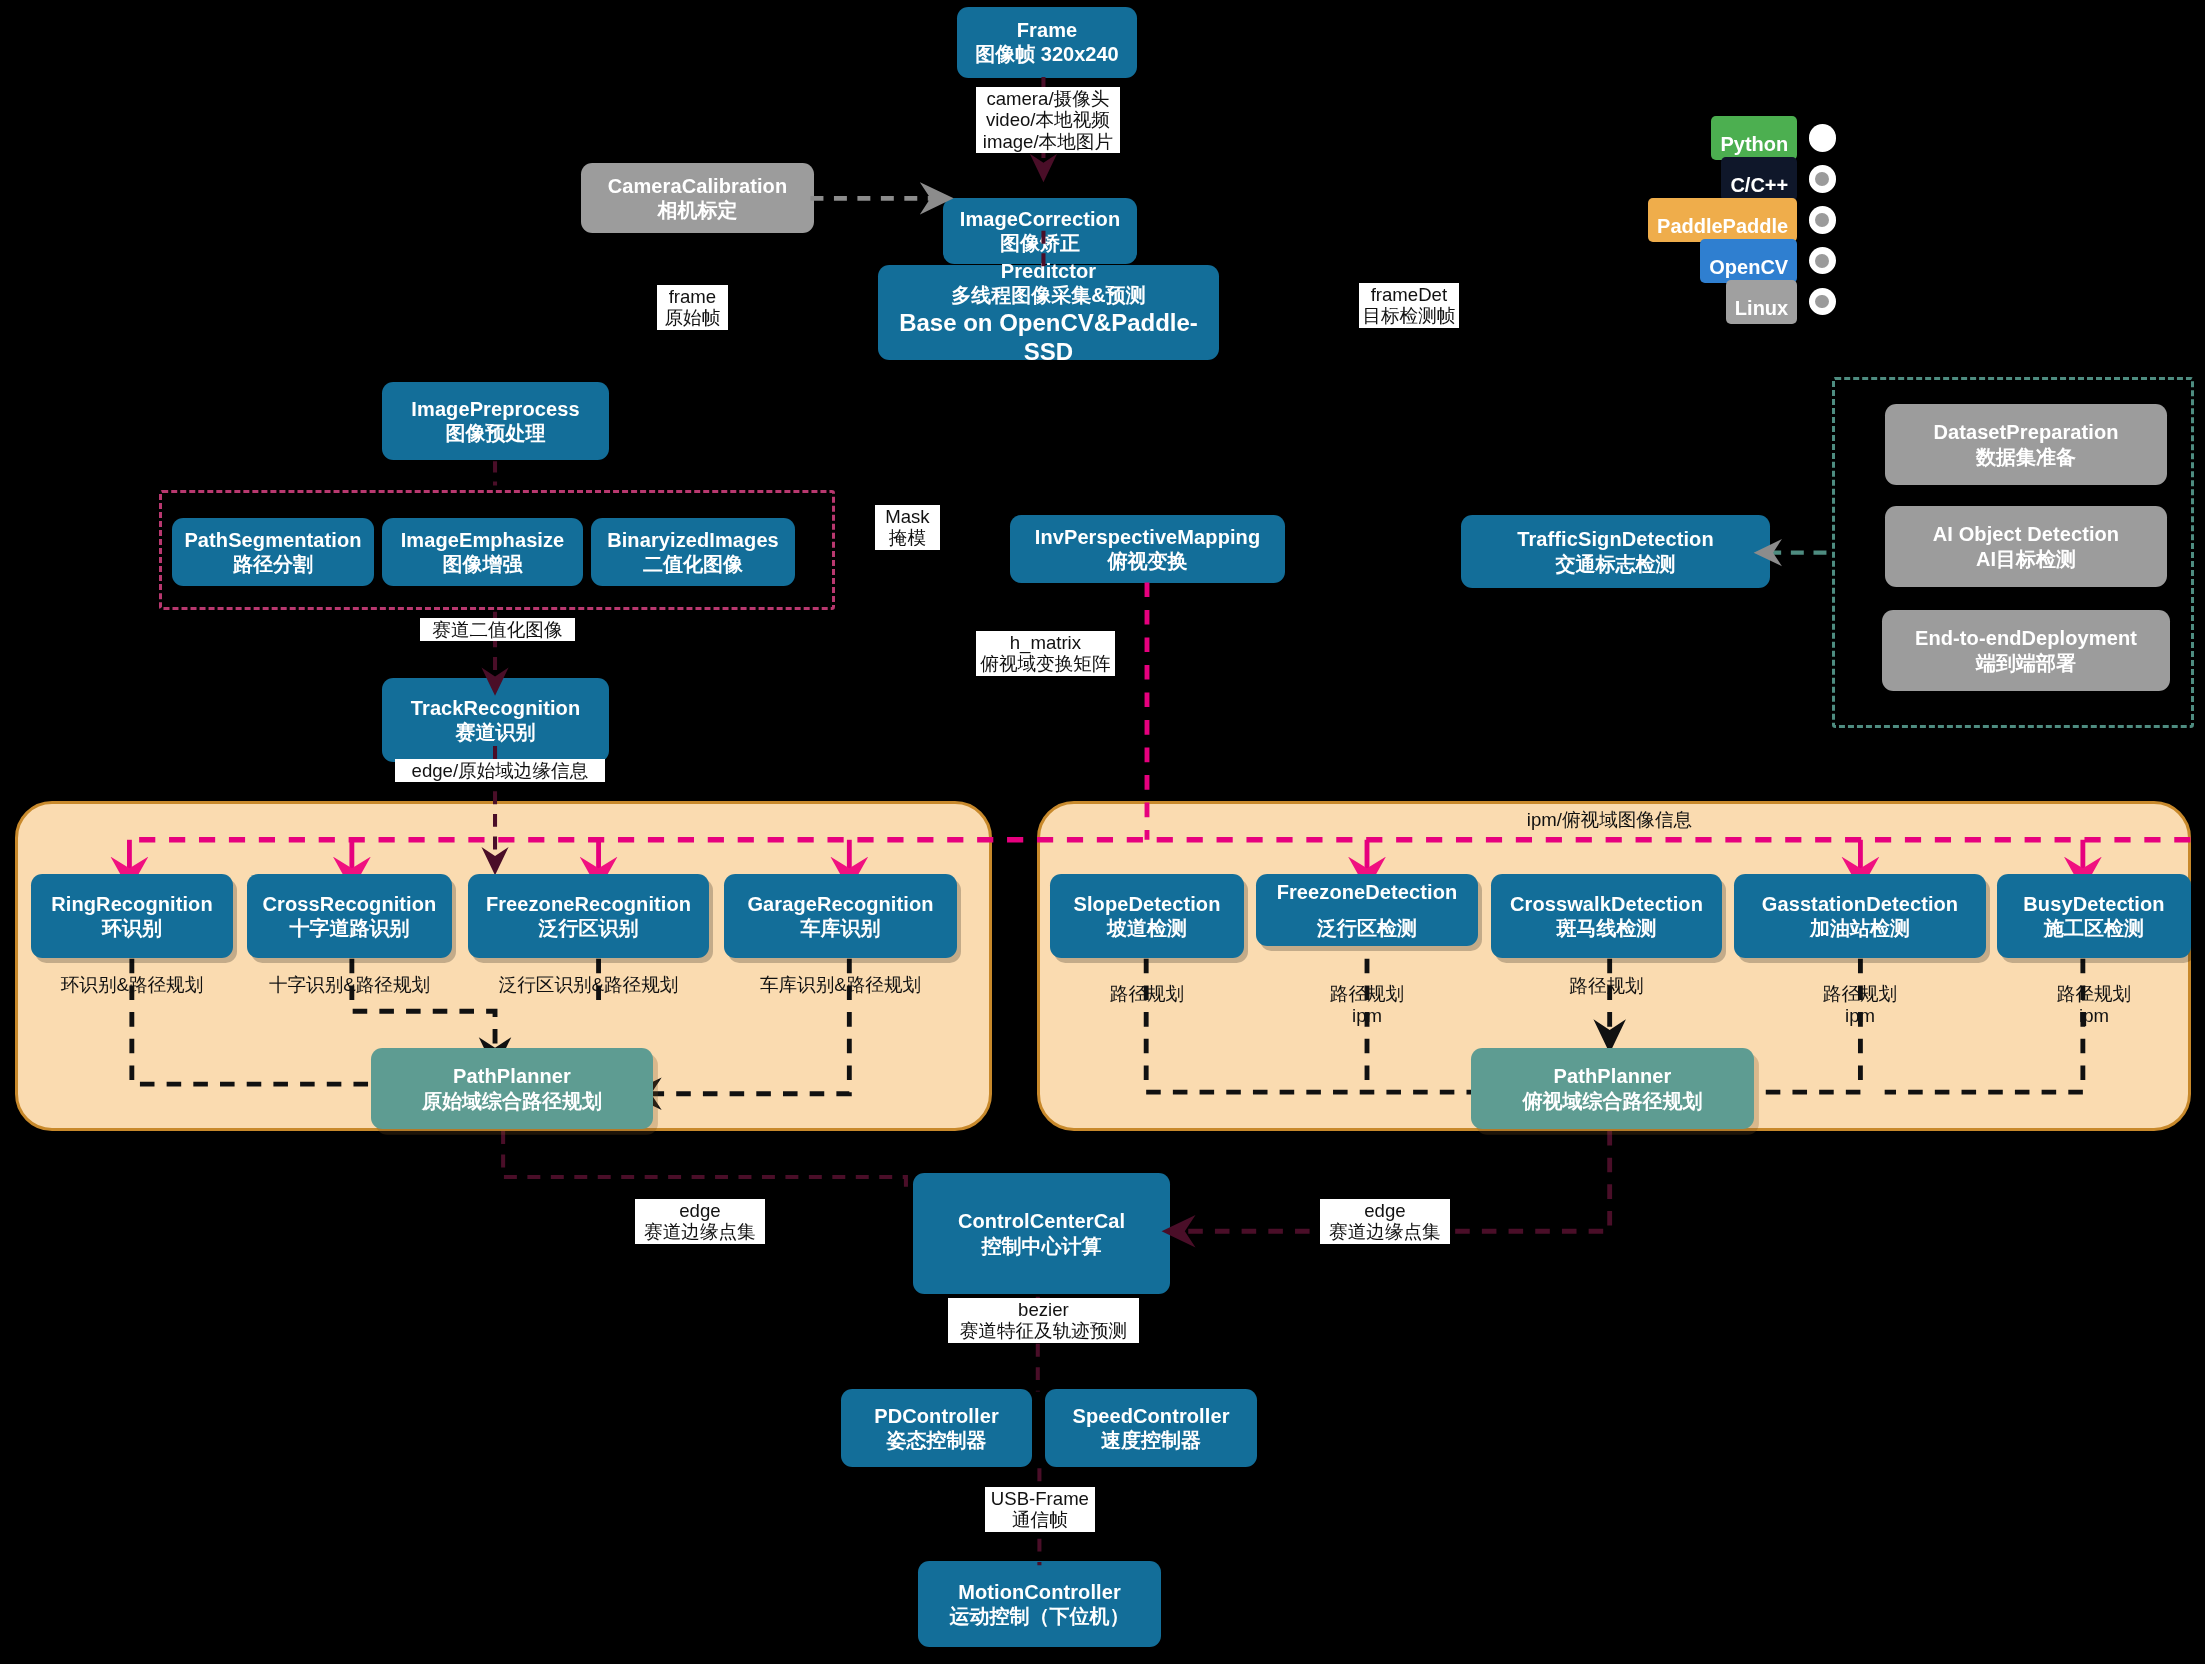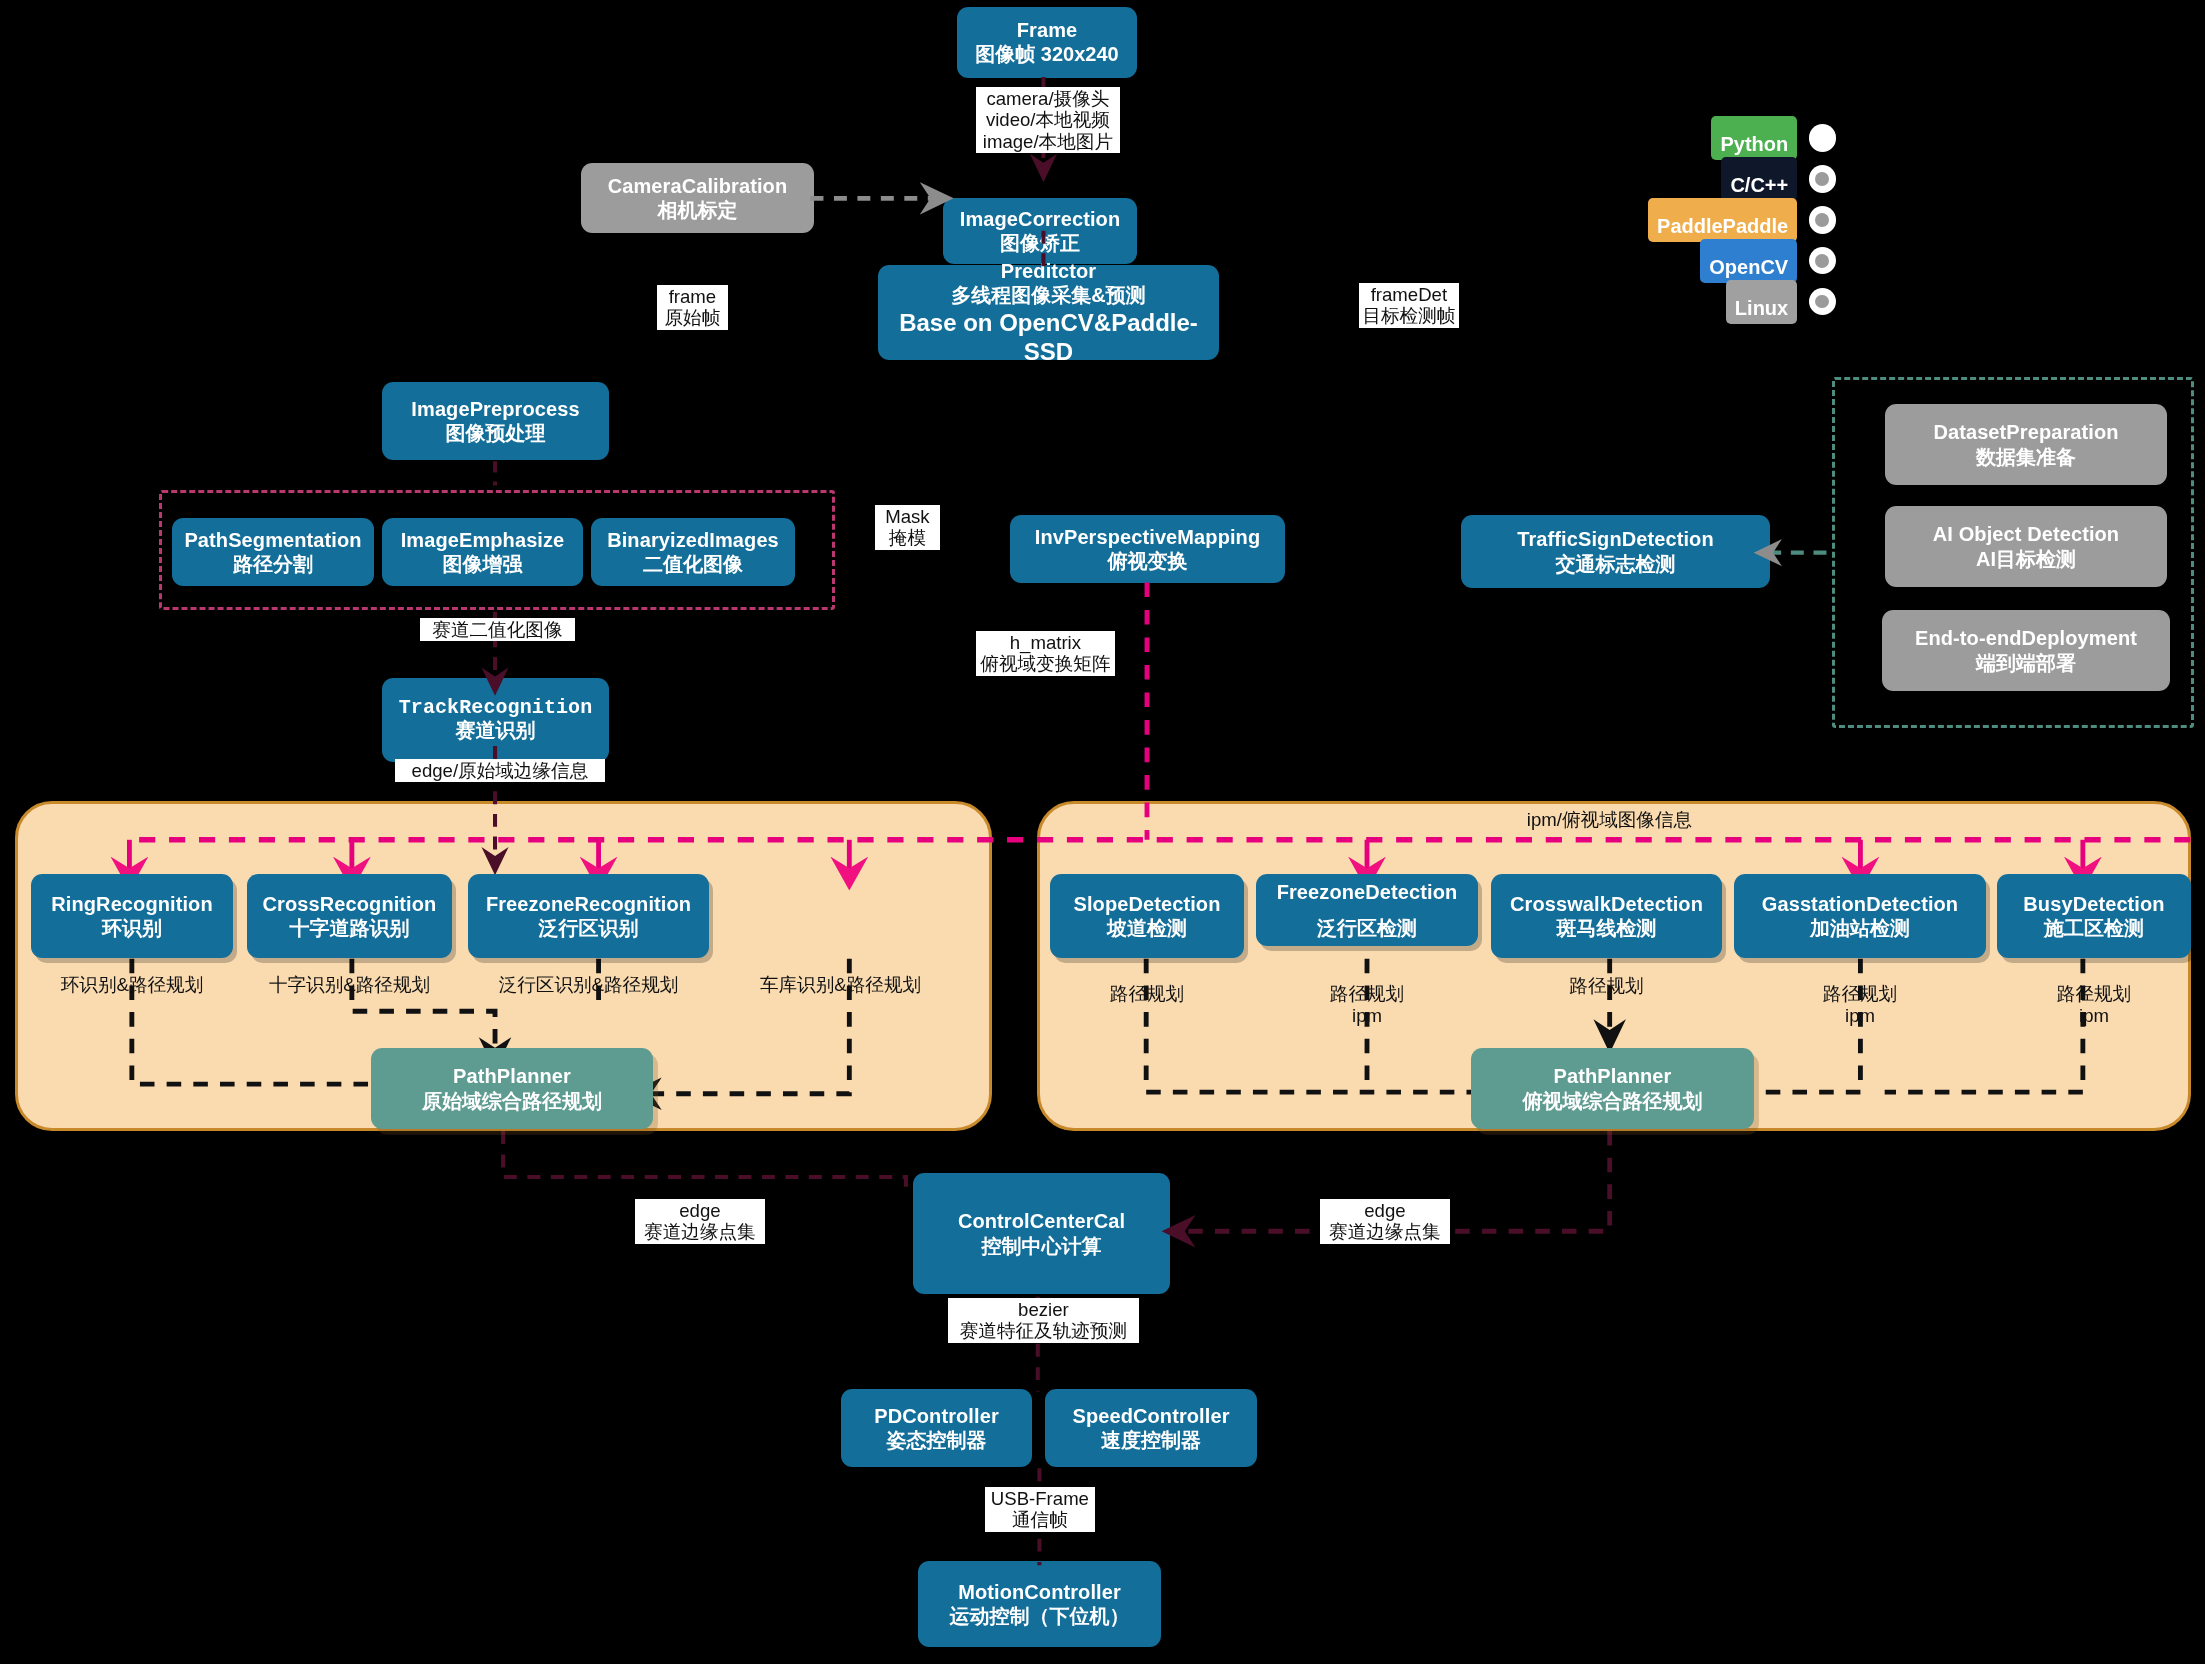--- a/index.html
+++ b/index.html
@@ -238,21 +238,21 @@
 
   <div class="elabel" style="left:420px; top:618px; width:150px;">
     <div>赛道二值化图像</div>
   </div>
 
   <div class="elabel" style="left:976px; top:631px; width:134px;">
     <div>h_matrix</div>
     <div>俯视域变换矩阵</div>
   </div>
 
-  <div class="node blue" style="left:382px; top:678px; width:227px; height:84px;font-family:Liberation Mono, monospace;">
+  <div class="node blue" style="left:382px; top:678px; width:227px; height:84px;">
     <span class="en">TrackRecognition</span>
     <span class="cn">赛道识别</span>
   </div>
 
   <div class="elabel" style="left:395px; top:759px; width:205px;">
     <div>edge/原始域边缘信息</div>
   </div>
 
   <div class="node gray" style="left:1885px; top:404px; width:282px; height:81px;">
     <span class="en">DatasetPreparation</span>
@@ -272,20 +272,24 @@
     <span class="cn">环识别</span>
   </div>
   <div class="node blue" style="left:247px; top:874px; width:205px; height:84px; z-index:20;">
     <span class="en">CrossRecognition</span>
     <span class="cn">十字道路识别</span>
   </div>
   <div class="node blue" style="left:468px; top:874px; width:241px; height:84px; z-index:20;">
     <span class="en">FreezoneRecognition</span>
     <span class="cn">泛行区识别</span>
   </div>
+  <div class="node blue" style="left:724px; top:874px; width:233px; height:84px; z-index:20;">
+    <span class="en">GarageRecognition</span>
+    <span class="cn">车库识别</span>
+  </div>
 
   <div class="plabel" style="left:31px; top:974px; width:202px;">
     <div>环识别&amp;路径规划</div>
   </div>
   <div class="plabel" style="left:247px; top:974px; width:205px;">
     <div>十字识别&amp;路径规划</div>
   </div>
   <div class="plabel" style="left:468px; top:974px; width:241px;">
     <div>泛行区识别&amp;路径规划</div>
   </div>

